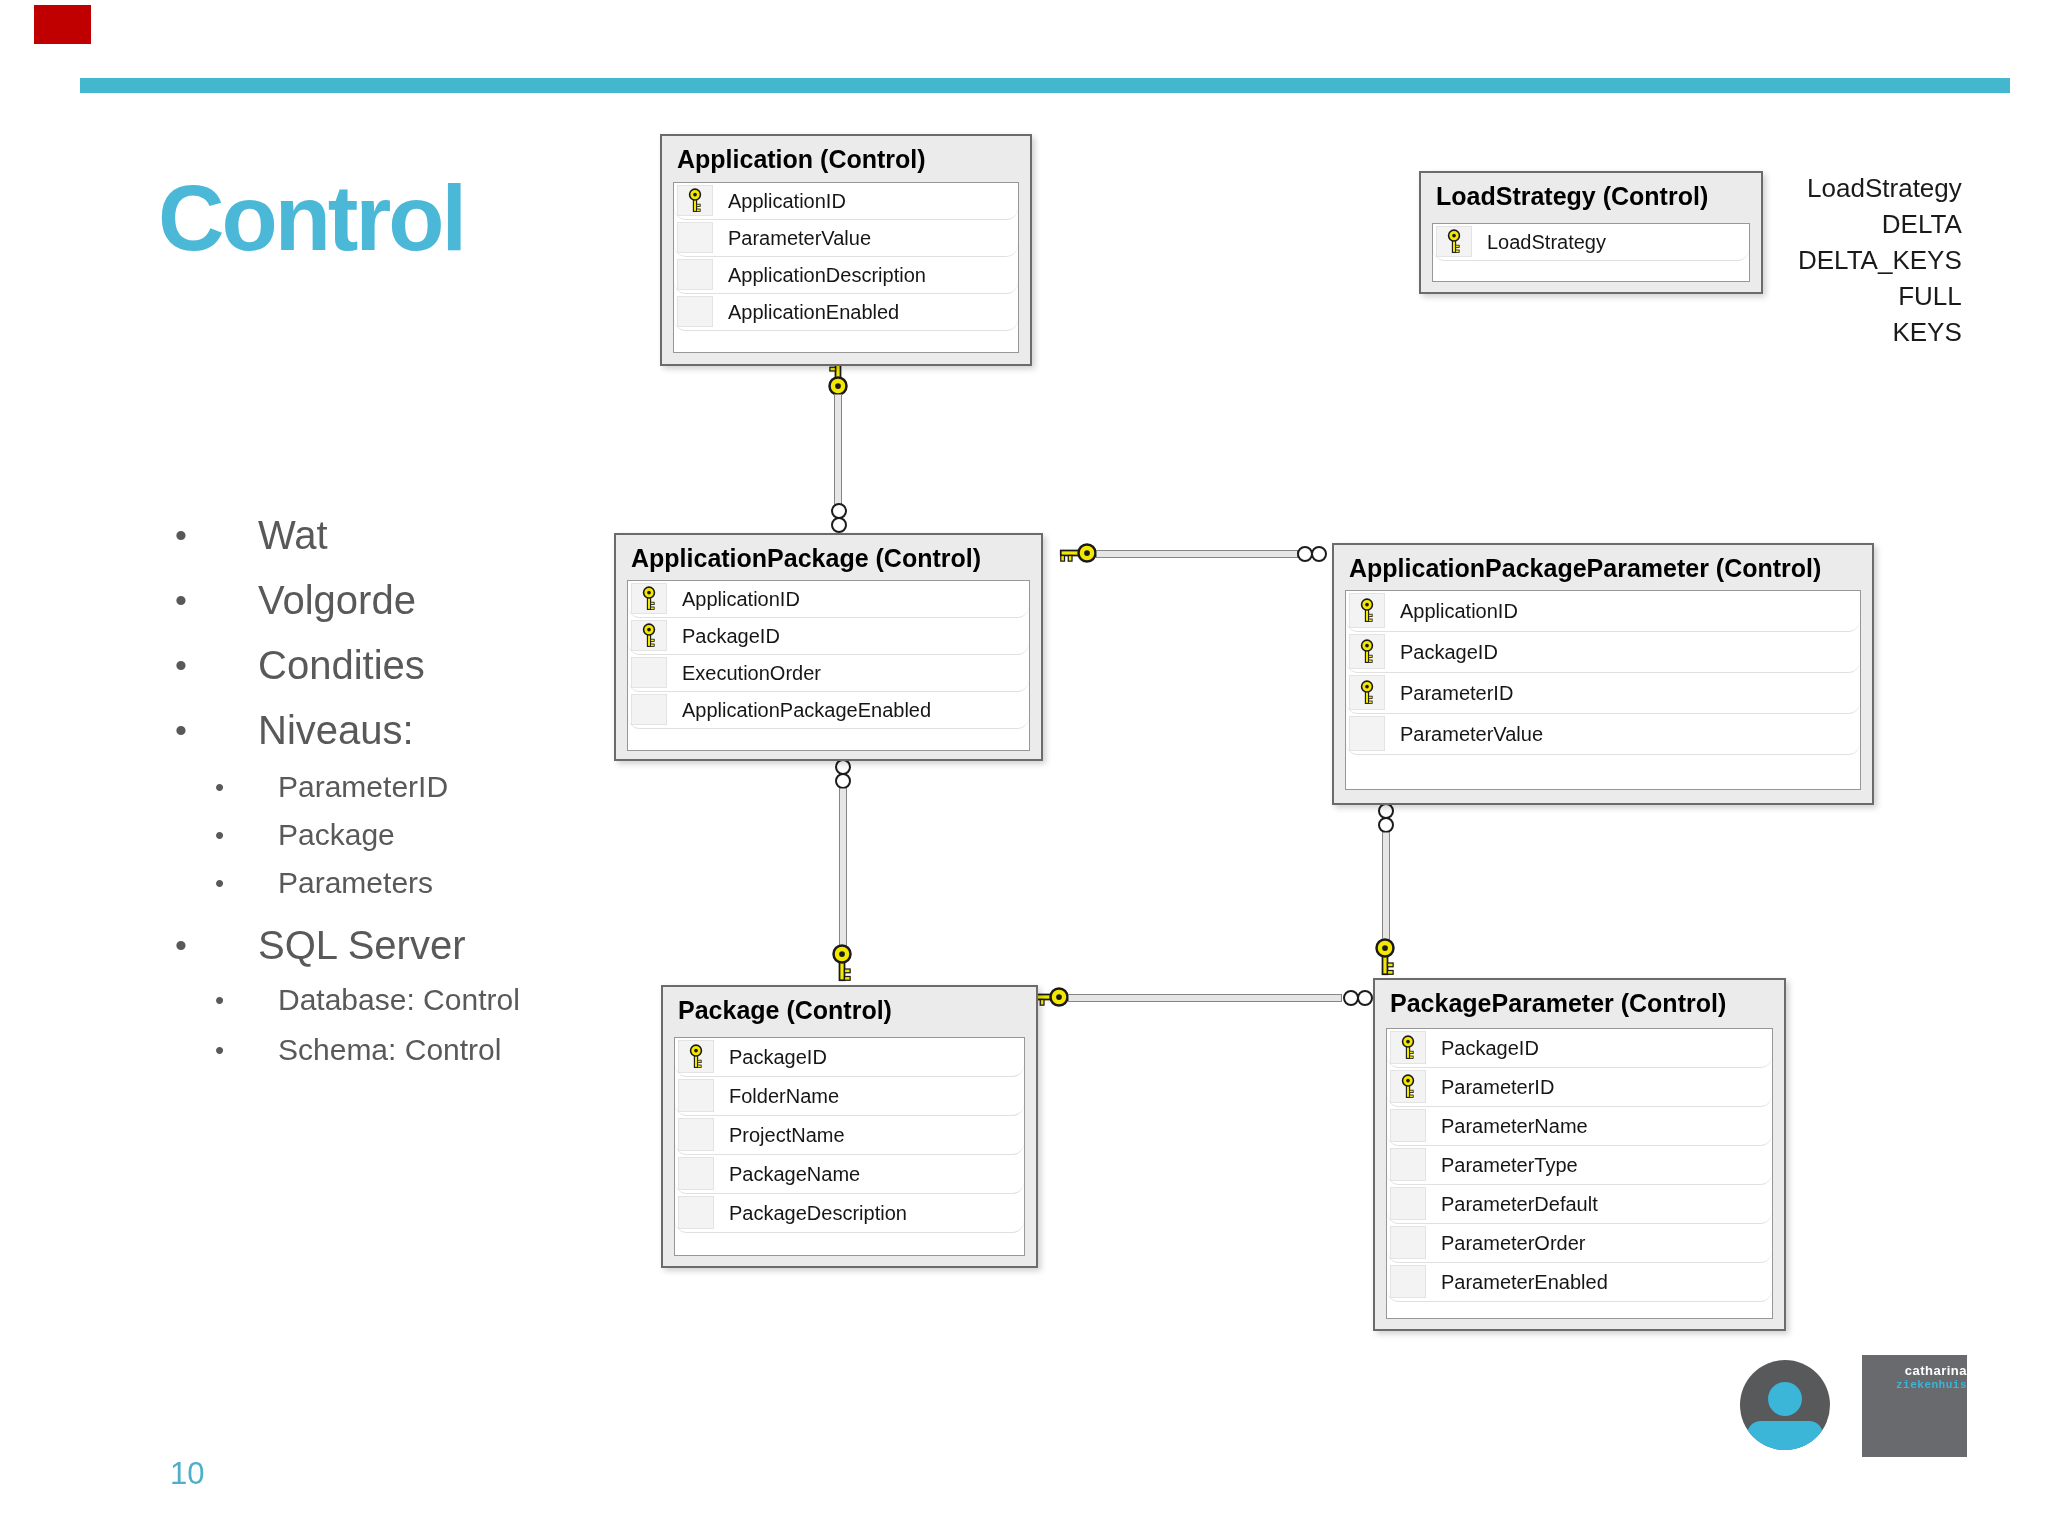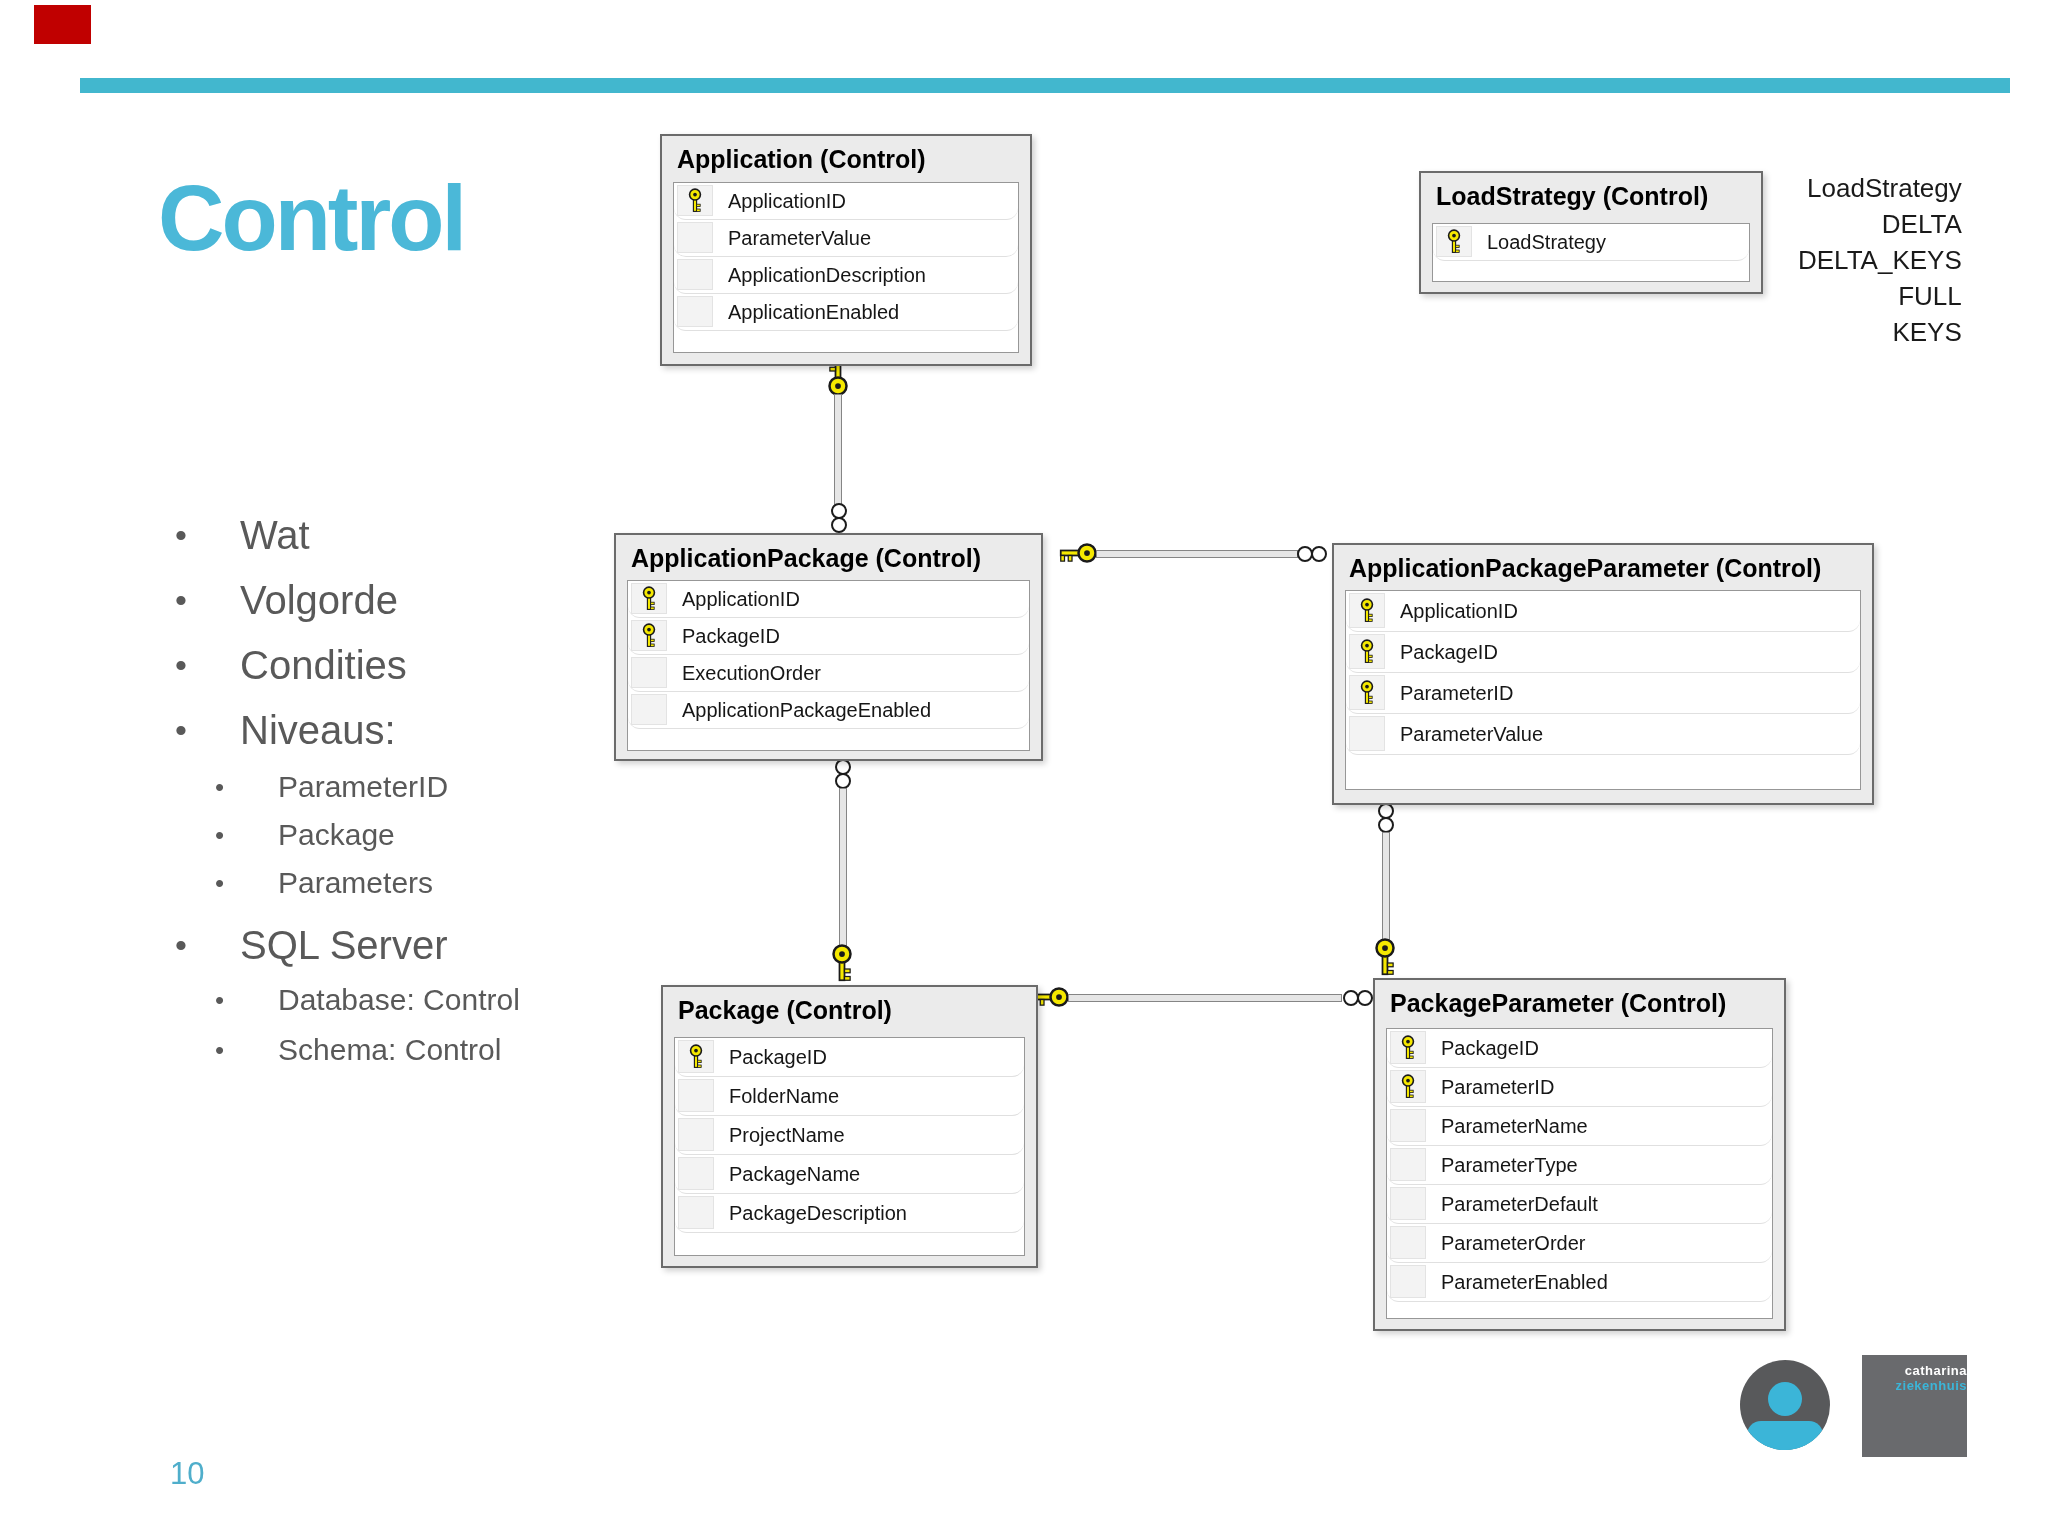--- a/index.html
+++ b/index.html
@@ -8,21 +8,21 @@
 
   .redmark{position:absolute;left:34px;top:5px;width:57px;height:39px;background:#C00000;}
   .bar{position:absolute;left:80px;top:78px;width:1930px;height:15px;background:#42B7CE;}
 
   .title{position:absolute;left:158px;top:168px;font-size:92px;font-weight:bold;
          color:#4BB8D8;letter-spacing:-3px;line-height:1.1;white-space:nowrap;}
 
   .bullet{position:absolute;white-space:nowrap;color:#595959;}
   .l1{left:175px;font-size:40px;line-height:48px;}
   .l1 .dot{position:absolute;left:0;top:0;font-size:34px;}
-  .l1 .btext{margin-left:65px;}
+  .l1 .btext{margin-left:83px;}
   .l2{left:215px;font-size:30px;line-height:36px;}
   .l2 .dot{position:absolute;left:0;top:0;font-size:26px;}
   .l2 .btext{margin-left:63px;}
 
   .pagenum{position:absolute;left:170px;top:1456px;font-size:31px;color:#4FAECB;}
 
   
   .tbox{position:absolute;background:#EBEBEB;border:2px solid #6B6B6B;
         box-shadow:3px 3px 6px rgba(0,0,0,.18);}
   .ttitle{position:absolute;left:15px;top:9px;font-size:25px;font-weight:bold;color:#000;
@@ -42,21 +42,21 @@
   .inf{position:absolute;width:12px;height:12px;border:2px solid #1c1c1c;border-radius:50%;background:#fff;}
   .ckey{position:absolute;width:26px;height:40px;}
   .k180{transform:rotate(180deg);}
   .k90{transform:rotate(90deg);}
 
   .lsvals{position:absolute;left:1798px;top:170px;font-size:26px;line-height:36px;color:#1a1a1a;}
 
   .avatar{position:absolute;}
   .logobox{position:absolute;background:#696A6D;box-sizing:border-box;padding:8px 0 0 10px;}
   .logoline1{font-size:13px;font-weight:bold;color:#fff;line-height:15px;letter-spacing:.5px;}
-  .logoline2{font-size:13px;font-weight:bold;color:#3BB5D8;line-height:15px;letter-spacing:.5px;}
+  .logoline2{font-size:11px;font-weight:bold;color:#3BB5D8;line-height:15px;letter-spacing:.5px;font-family:Liberation Mono, monospace;}
 </style>
 </head>
 <body>
 
 <svg width="0" height="0" style="position:absolute">
   <defs>
     <g id="keyshape">
       <rect x="8" y="13" width="4" height="16" fill="#F5E800" stroke="#1a1a1a" stroke-width="1.4"></rect>
       <rect x="12" y="20" width="4.5" height="3" fill="#F5E800" stroke="#1a1a1a" stroke-width="1"></rect>
       <rect x="12" y="26" width="4.5" height="3" fill="#F5E800" stroke="#1a1a1a" stroke-width="1"></rect>

